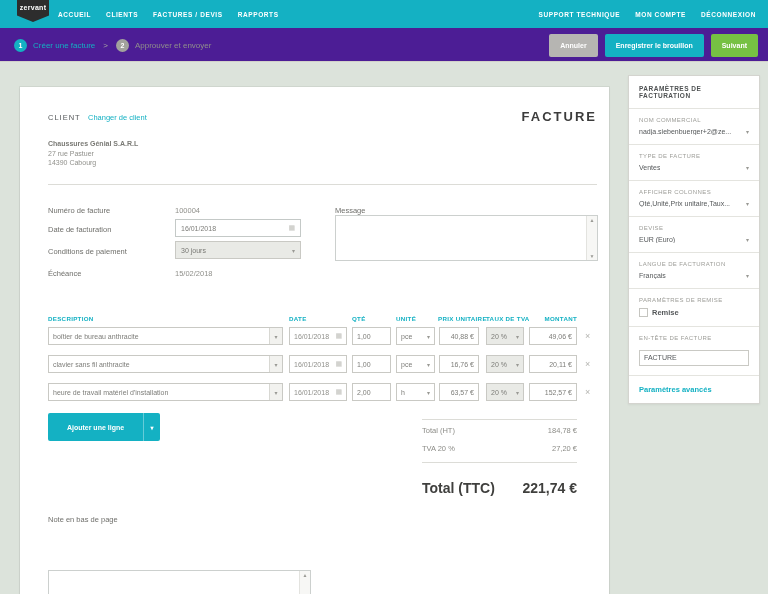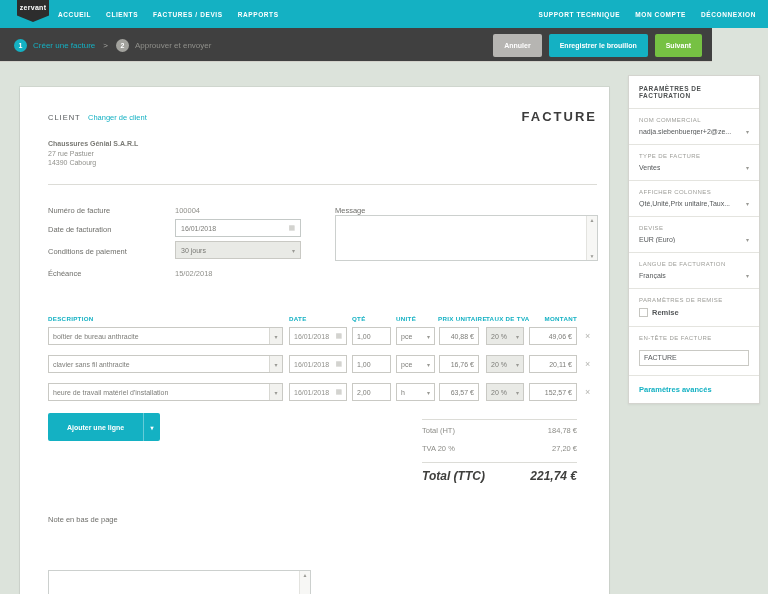--- a/index.html
+++ b/index.html
@@ -9,21 +9,21 @@
   
   .topbar { position:absolute; left:0; top:0; width:768px; height:28px; background:#14b1c3; z-index:5; }
   .logo-badge { position:absolute; left:17px; top:0; width:32px; height:22px; background:#2d2d2d;
     color:#fff; font-size:7px; font-weight:bold; text-align:center; line-height:15px; letter-spacing:.3px;
     clip-path:polygon(0 0,100% 0,100% 70%,50% 100%,0 70%); z-index:6; }
   .nav-left { position:absolute; left:58px; top:0; height:28px; display:flex; align-items:center; gap:15px; }
   .nav-right { position:absolute; right:12px; top:0; height:28px; display:flex; align-items:center; gap:15px; }
   .nav-item { color:#ffffff; font-size:6.5px; font-weight:bold; letter-spacing:.6px; cursor:pointer; white-space:nowrap; }
 
   
-  .subbar { position:absolute; left:0; top:28px; width:712px; height:34px; background:#404040; border-bottom:1px solid #d2d1ca; }
+  .subbar { position:absolute; left:0; top:28px; width:768px; height:34px; background:#4c1d95; border-bottom:1px solid #d2d1ca; }
   .steps { position:absolute; left:14px; top:0; height:34px; display:flex; align-items:center; gap:6px; }
   .step-circle { width:13px; height:13px; border-radius:50%; color:#fff; font-size:7px; font-weight:bold;
     display:flex; align-items:center; justify-content:center; background:#a2a29d; flex:0 0 auto; }
   .step-circle.active { background:#14b1c3; }
   .step-label { font-size:8px; color:#90908b; }
   .step-label.active { color:#14b1c3; }
   .step-sep { font-size:8px; color:#a8a8a3; margin:0 2px; }
   .top-actions { position:absolute; right:10px; top:0; height:34px; display:flex; align-items:center; gap:7px; }
   .btn { border:none; border-radius:2px; height:23px; padding:0 11px; font-family:"Liberation Sans",sans-serif;
     font-size:7px; font-weight:bold; color:#fff; cursor:pointer; }
@@ -79,21 +79,21 @@
 
   .addline-btn { position:absolute; left:28px; top:326px; width:112px; height:28px; background:#14b1c3; border:none;
     border-radius:2px; color:#fff; font-size:7px; font-weight:bold; display:flex; align-items:center; cursor:pointer;
     font-family:"Liberation Sans",sans-serif; }
   .addline-btn .lbl { flex:1; text-align:center; }
   .addline-btn .arr { width:17px; border-left:1px solid rgba(255,255,255,.35); align-self:stretch; display:flex;
     align-items:center; justify-content:center; font-size:6px; }
 
   .totals { position:absolute; left:402px; top:332px; width:155px; border-top:1px solid #dcdcd7; padding-top:6px; }
   .trow { display:flex; justify-content:space-between; font-size:7.5px; color:#8c8c87; margin-bottom:9px; }
-  .trow.final { border-top:1px solid #dcdcd7; padding-top:6px; font-size:12px; font-weight:bold; color:#3f3f3d; margin-bottom:0;font-style:italic; }
+  .trow.final { border-top:1px solid #dcdcd7; padding-top:17px; font-size:14px; font-weight:bold; color:#3f3f3d; margin-bottom:0; }
 
   
   .sidebar { position:absolute; left:628px; top:75px; width:132px; background:#fff; border:1px solid #d4d4cf;
     box-shadow:0 1px 2px rgba(0,0,0,.06); }
   .sb-title { padding:9px 10px; font-size:6.5px; font-weight:bold; letter-spacing:.5px; color:#4e5152; border-bottom:1px solid #e4e4df; }
   .sb-sec { padding:8px 10px 9px 10px; border-bottom:1px solid #e4e4df; }
   .sb-label { font-size:6px; letter-spacing:.4px; color:#9d9d98; margin-bottom:5px; }
   .sb-value { display:flex; justify-content:space-between; align-items:center; font-size:7px; color:#55585a; cursor:pointer; }
   .sb-value .txt { white-space:nowrap; overflow:hidden; max-width:98px; }
   .sb-check { display:flex; align-items:flex-end; gap:4px; }

